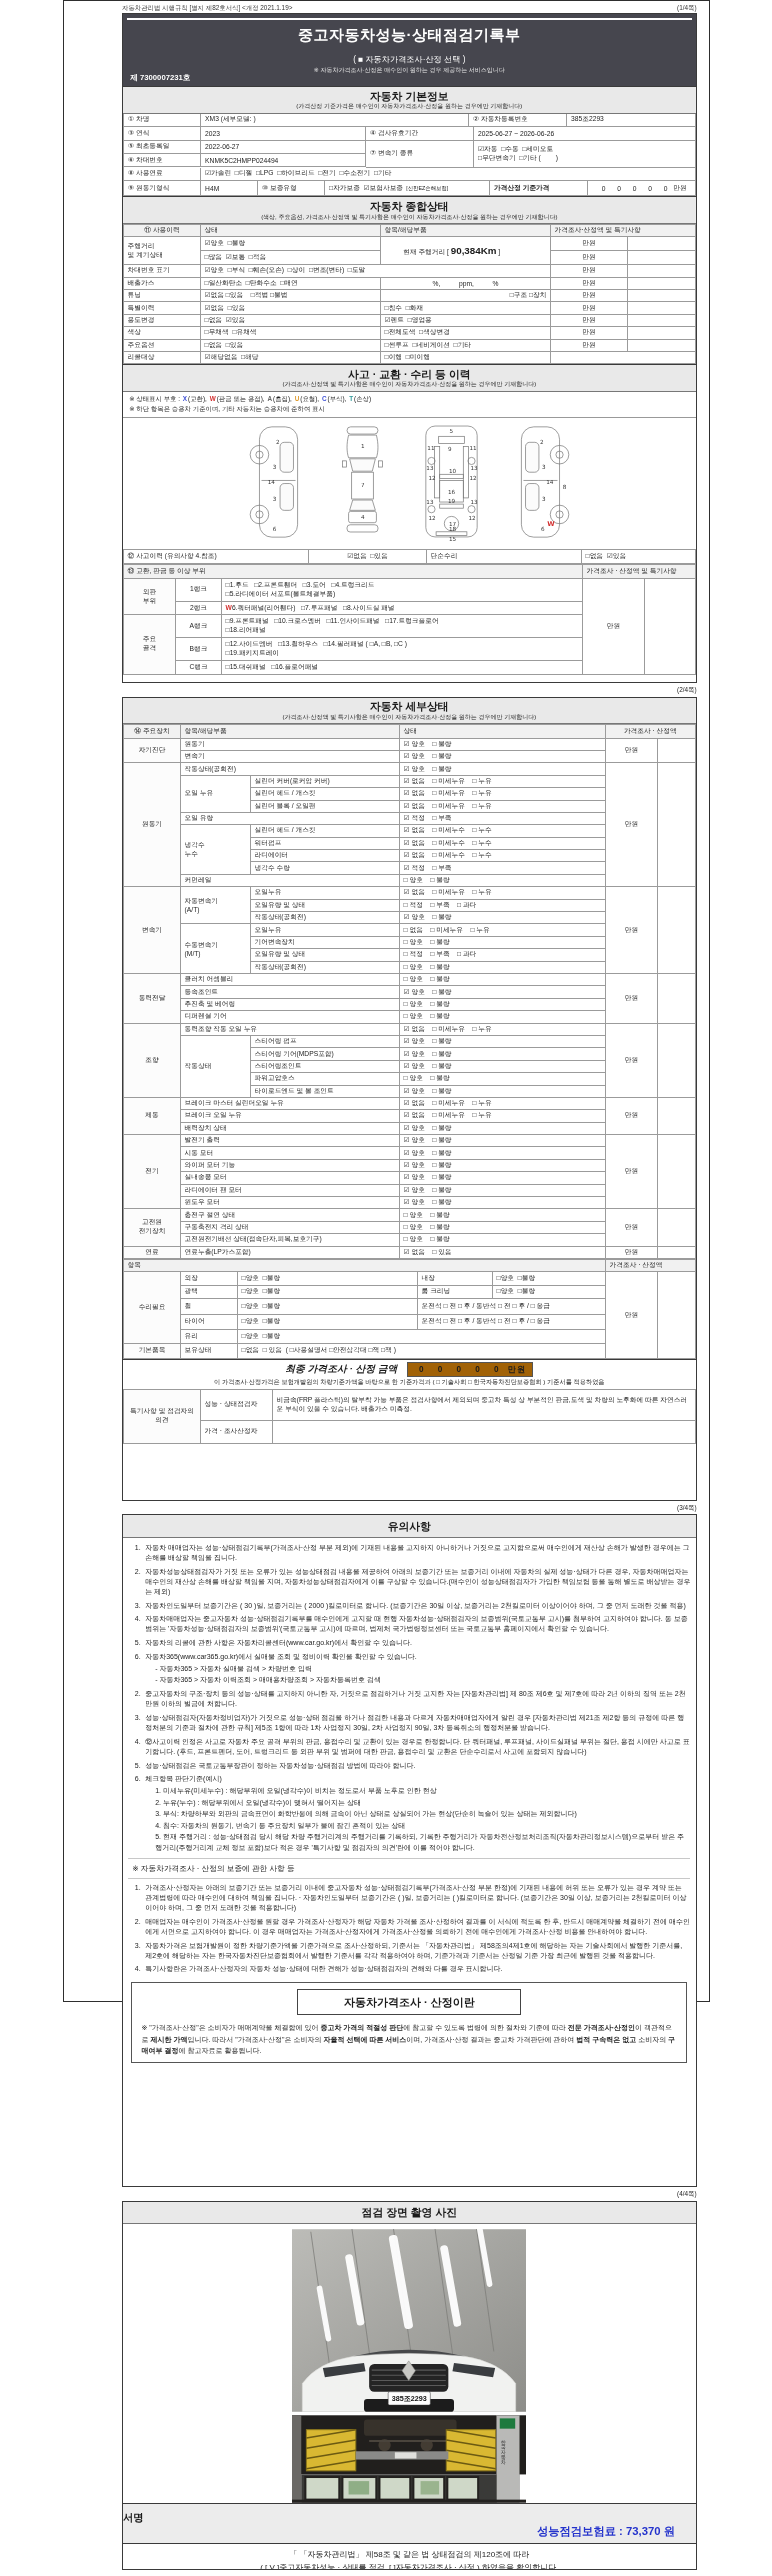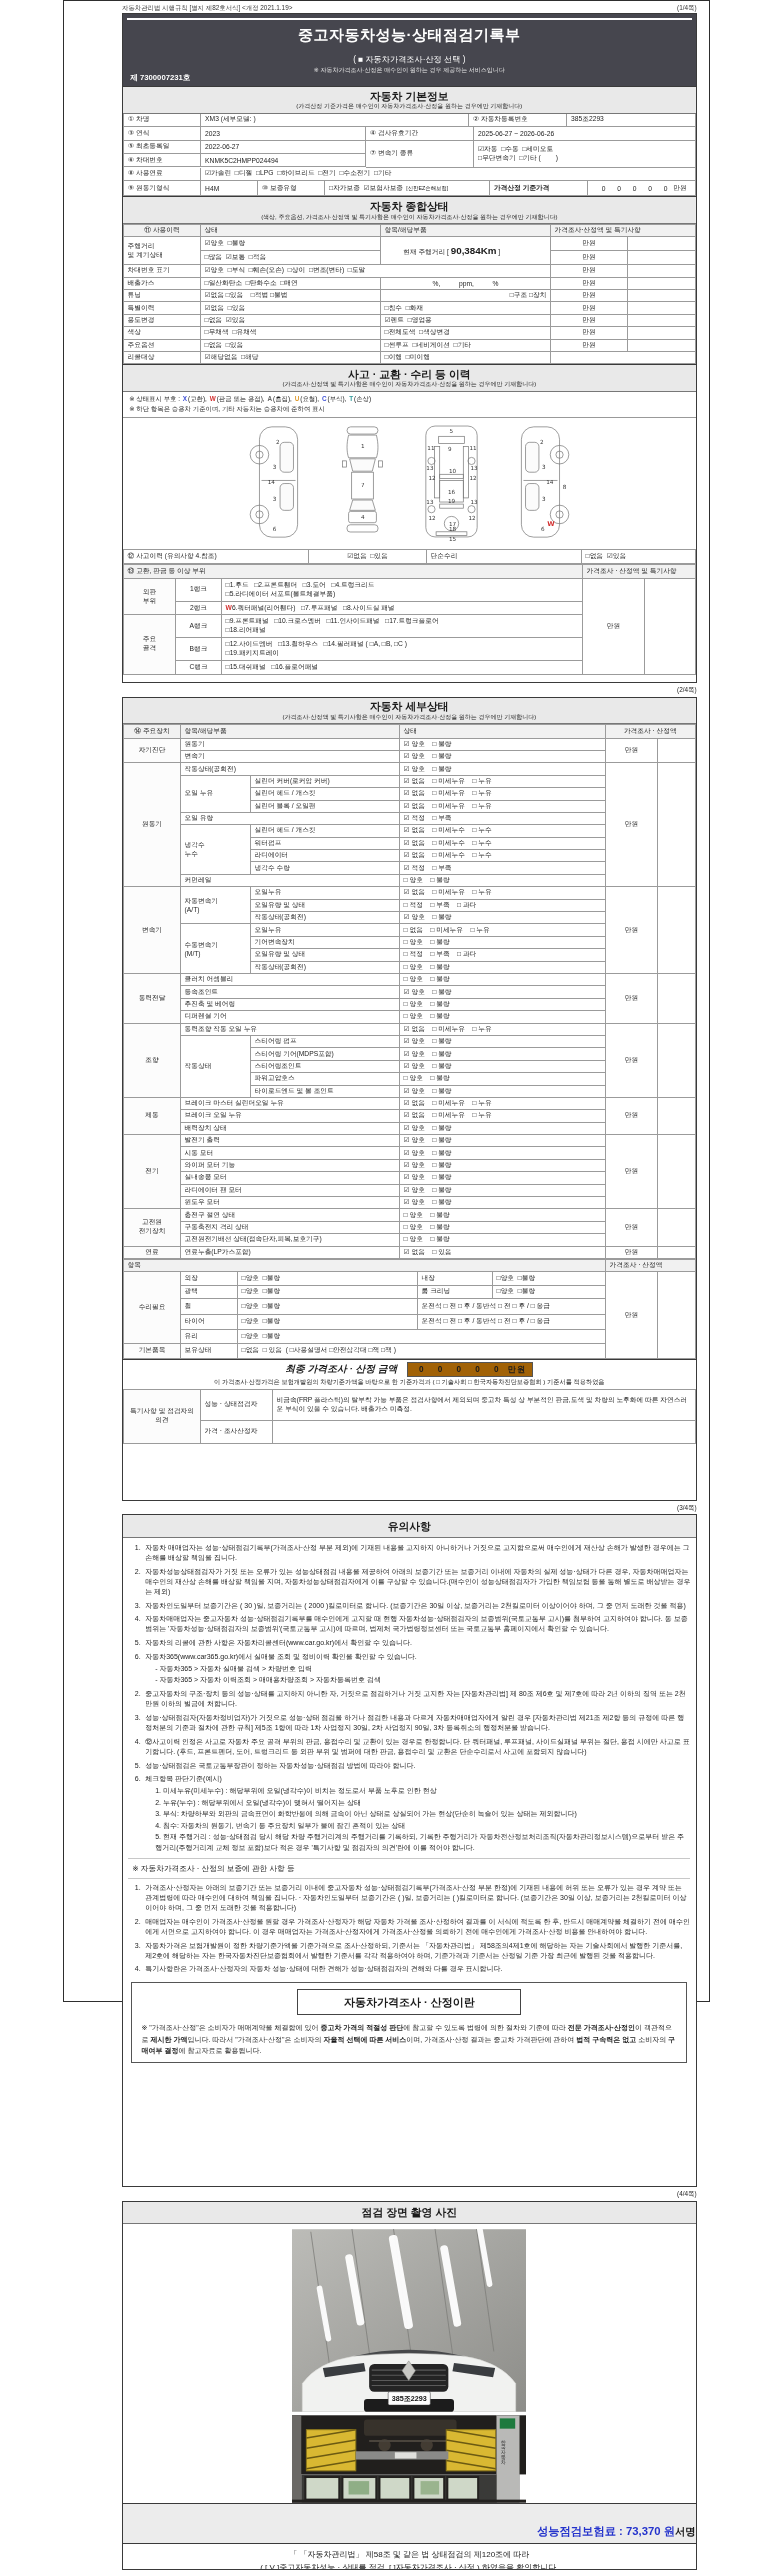--- a/index.html
+++ b/index.html
@@ -64,21 +64,21 @@
   .ni{display:flex;font-size:7px;line-height:1.45;}
   .nn{width:12.4px;flex:none;text-align:right;margin-right:4.6px;}
   .nt2{flex:1;}
   .nsub{margin:1.5px 0 1.5px 27px;font-size:7px;line-height:1.45;}
   .nouter{border:0.8px solid #555;margin:7.2px 3.1px 6.2px;padding:6.2px 5.2px 5.2px;}
   .nboxt{width:222px;margin:0 auto 6.2px;border:0.8px solid #444;text-align:center;font-size:11px;font-weight:bold;padding:4.6px 0;background:#fff;}
   .nboxp{font-size:7px;line-height:1.6;padding:1px 4.1px;}
 
   .photos{display:flex;flex-direction:column;align-items:center;padding-top:4.1px;}
   .signbox{background:#ececec;border-top:1px solid #3a3a3a;height:39px;position:relative;}
-  .signbox .t{position:absolute;top:21px;left:0;right:0;text-align:right;font-size:10.3px;font-weight:bold;}
+  .signbox .t{position:absolute;top:7px;left:0;right:0;text-align:left;font-size:10.3px;font-weight:bold;}
   .signbox .fee{position:absolute;right:20.6px;bottom:4.1px;font-size:11.3px;font-weight:bold;color:#2433cc;}
   .confirm{border-top:1px solid #3a3a3a;text-align:center;padding-top:4.6px;font-size:8px;line-height:1.65;}
 </style>
 </head>
 <body>
 
 <div class="frame">
 
   <div class="meta">
     <span>자동차관리법 시행규칙 [별지 제82호서식] &lt;개정 2021.1.19&gt;</span>

